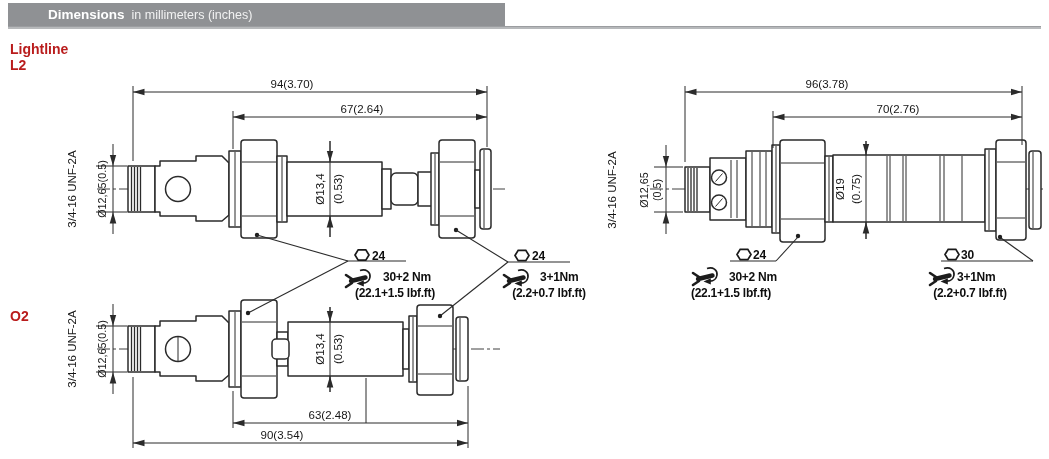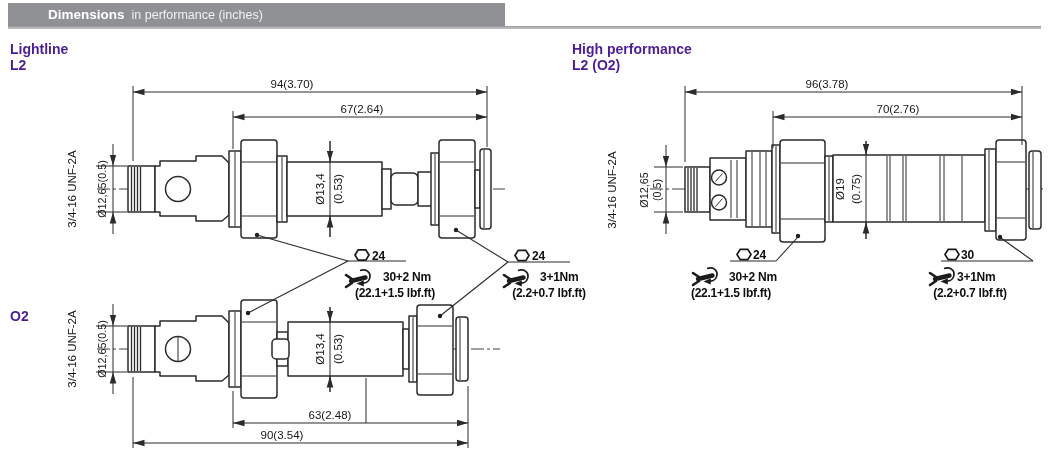--- a/index.html
+++ b/index.html
@@ -4,54 +4,50 @@
 <style>
   html,body{margin:0;padding:0;background:#fff}
   .page{position:relative;width:1049px;height:459px;background:#fff;
         font-family:"Liberation Sans",sans-serif;overflow:hidden}
   .header-bar{position:absolute;left:8px;top:3px;width:497px;height:23px;background:#8f9194;
         display:flex;align-items:center;padding-left:40px;box-sizing:border-box}
   .hb-title{color:#ffffff;font-weight:bold;font-size:13.5px}
   .hb-sub{color:rgba(255,255,255,.88);font-size:12.5px;margin-left:7px;font-weight:normal}
   .header-rule{position:absolute;left:8px;top:26px;width:1033px;height:3px;background:#b7b9bb;
         border-top:1px solid #9b9da0;box-sizing:border-box}
-  .fig-title{position:absolute;color:#4c1d95;font-size:14px;font-weight:bold;line-height:15.5px}
+  .fig-title{position:absolute;color:#b91c1c;font-size:14px;font-weight:bold;line-height:15.5px}
   svg.canvas{position:absolute;left:0;top:0}
   .olf{fill:#fff;stroke:#2b2b2b;stroke-width:1.5;stroke-linejoin:round}
   .thin{fill:none;stroke:#2b2b2b;stroke-width:1}
   .ldr{fill:none;stroke:#2b2b2b;stroke-width:1.1}
   .tv{stroke:#2b2b2b;stroke-width:1.3}
   .cl{fill:none;stroke:#2b2b2b;stroke-width:0.9;stroke-dasharray:13 3 3 3}
   text{font-family:"Liberation Sans",sans-serif}
   .dim{font-size:11.5px;fill:#161616}
   .dimS{font-size:10.8px;fill:#161616}
   .tq{font-size:12px;font-weight:bold;fill:#0e0e0e;letter-spacing:-0.25px}
   .dot{fill:#1f1f1f}
 </style>
 </head>
 <body>
 
 <div class="page">
 
   <div class="header-bar">
     <span class="hb-title">Dimensions</span>
-    <span class="hb-sub">in performance (inches)</span>
+    <span class="hb-sub">in millimeters (inches)</span>
   </div>
   <div class="header-rule"></div>
 
   <div class="fig-title" style="left:10px;top:42px">
     <span>Lightline</span><br>
     <span>L2</span>
   </div>
   <div class="fig-title" style="left:10px;top:309px">
     <span>O2</span>
-  </div>
-  <div class="fig-title" style="left:572px;top:42px">
-    <span>High performance</span><br>
-    <span>L2 (O2)</span>
   </div>
 
   <svg class="canvas" width="1049" height="459" viewBox="0 0 1049 459">
     <defs>
       <marker id="arr" markerUnits="userSpaceOnUse" markerWidth="12" markerHeight="9" refX="11.5" refY="4.5" orient="auto-start-reverse">
         <path d="M11.5,4.5 L0,1.2 L0,7.8 Z" fill="#2b2b2b"></path>
       </marker>
       <g id="hex">
         <polygon points="-7,0 -3.8,-5.2 3.8,-5.2 7,0 3.8,5.2 -3.8,5.2" fill="#fff" stroke="#1a1a1a" stroke-width="1.7"></polygon>
       </g>

